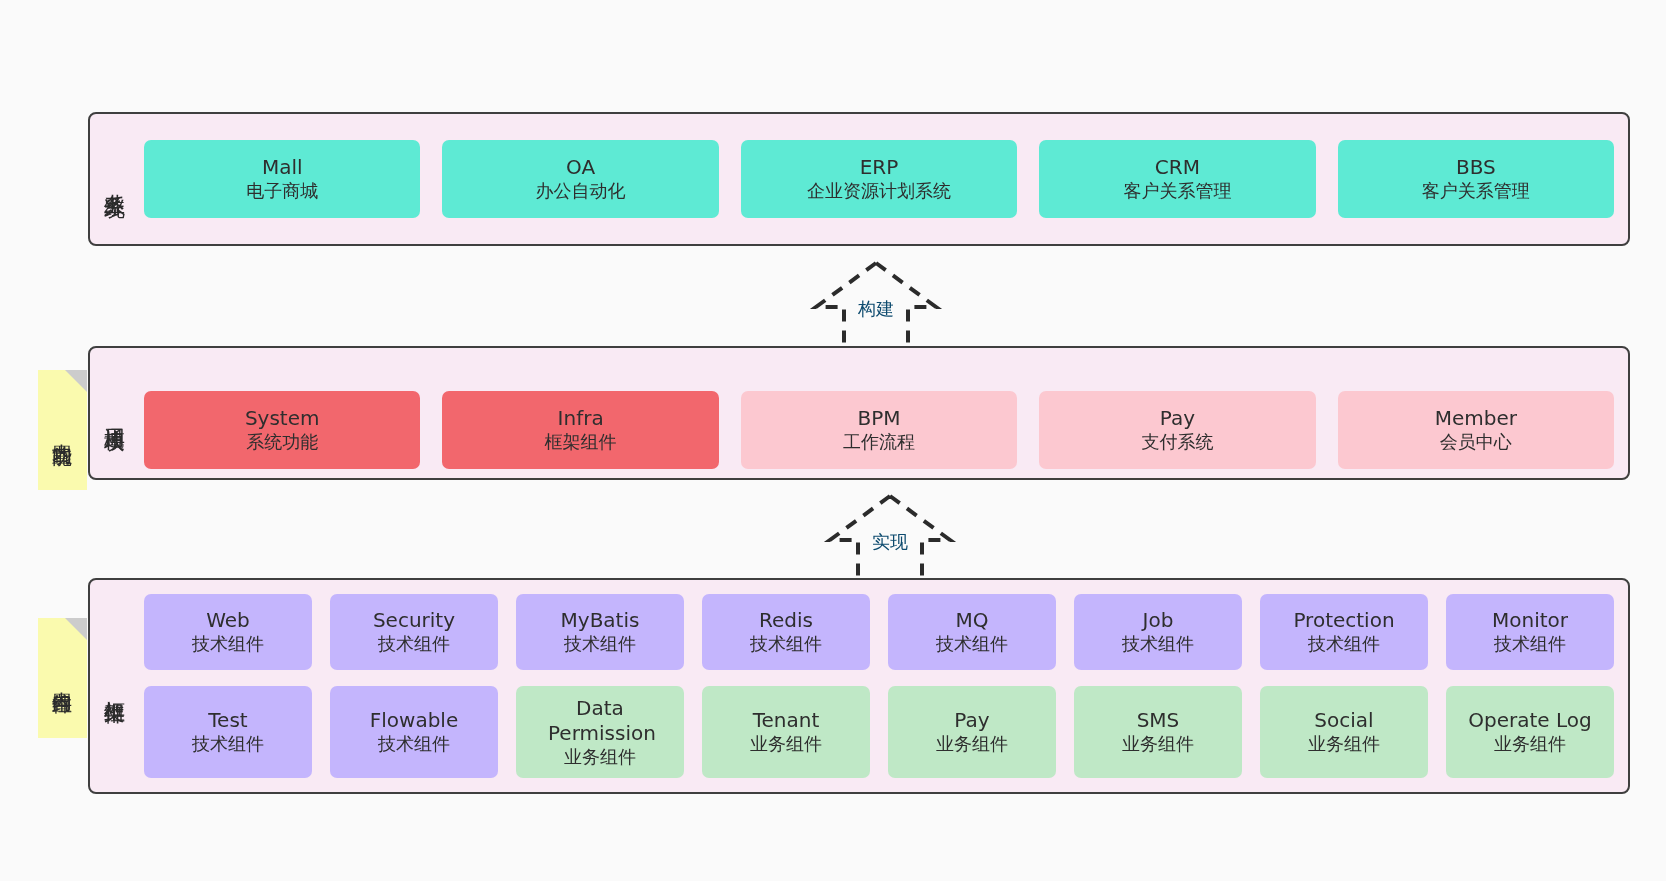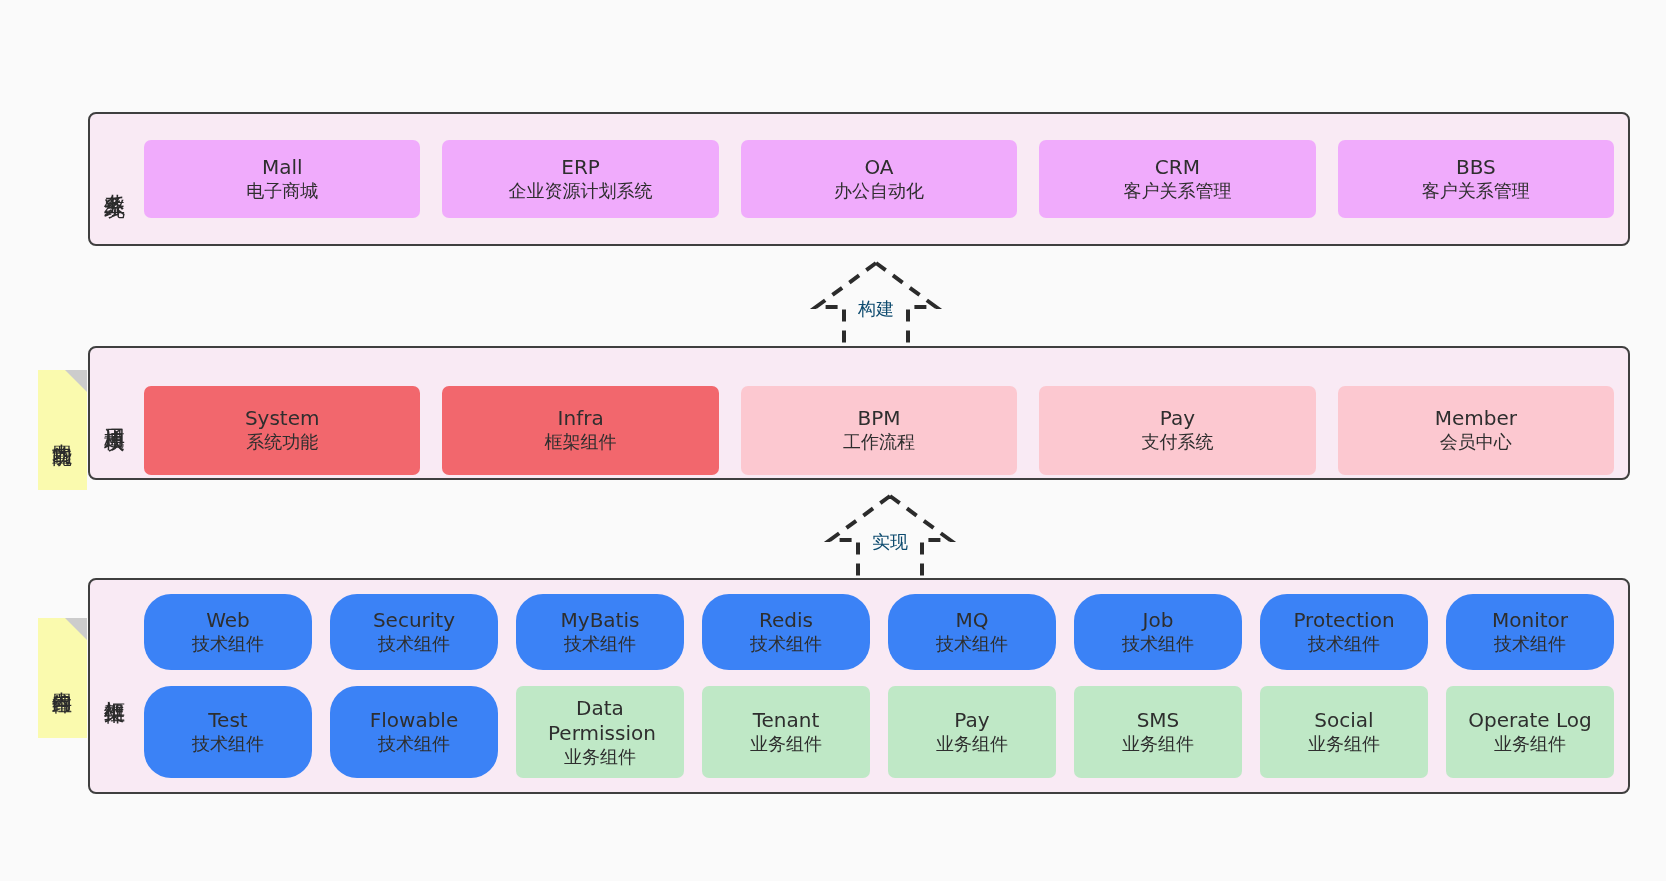--- a/index.html
+++ b/index.html
@@ -74,24 +74,24 @@
   }
   .box .box-title {
     font-size: 20px;
     color: #2e2e2e;
   }
   .box .box-sub {
     font-size: 18px;
     color: #2e2e2e;
   }
 
-  .box.blue        { background: #f0abfc; }
+  .box.blue        { background: #5eead4; }
   .box.red         { background: #f2676d; }
   .box.pink        { background: #fcc8d0; }
-  .box.green       { background: #3b82f6; border-radius: 27px; }
+  .box.green       { background: #c4b5fd; }
   .box.green-light { background: #bfe8c6; }
 
   
   .note {
     position: absolute;
     background: #fafaae;
     box-sizing: border-box;
     display: flex;
     align-items: center;
     justify-content: center;
@@ -138,26 +138,26 @@
 
 <div class="layer" id="layer-business" style="left:88px; top:112px; width:1542px; height:134px;">
   <div class="layer-label">业务系统</div>
   <div class="layer-body">
     <div class="box-row" style="height:78px;">
       <div class="box blue">
         <span class="box-title">Mall</span>
         <span class="box-sub">电子商城</span>
       </div>
       <div class="box blue">
+        <span class="box-title">OA</span>
+        <span class="box-sub">办公自动化</span>
+      </div>
+      <div class="box blue">
         <span class="box-title">ERP</span>
         <span class="box-sub">企业资源计划系统</span>
-      </div>
-      <div class="box blue">
-        <span class="box-title">OA</span>
-        <span class="box-sub">办公自动化</span>
       </div>
       <div class="box blue">
         <span class="box-title">CRM</span>
         <span class="box-sub">客户关系管理</span>
       </div>
       <div class="box blue">
         <span class="box-title">BBS</span>
         <span class="box-sub">客户关系管理</span>
       </div>
     </div>
@@ -172,21 +172,21 @@
 </div>
 
 <div class="note" style="left:38px; top:370px; width:49px; height:120px;">
   <span class="fold"></span>
   <span>内置功能</span>
 </div>
 
 <div class="layer" id="layer-common" style="left:88px; top:346px; width:1542px; height:134px;">
   <div class="layer-label">通用模块</div>
   <div class="layer-body">
-    <div class="box-row" style="height:89px;margin-top:34px;">
+    <div class="box-row" style="height:78px;margin-top:34px;">
       <div class="box red">
         <span class="box-title">System</span>
         <span class="box-sub">系统功能</span>
       </div>
       <div class="box red">
         <span class="box-title">Infra</span>
         <span class="box-sub">框架组件</span>
       </div>
       <div class="box pink">
         <span class="box-title">BPM</span>

